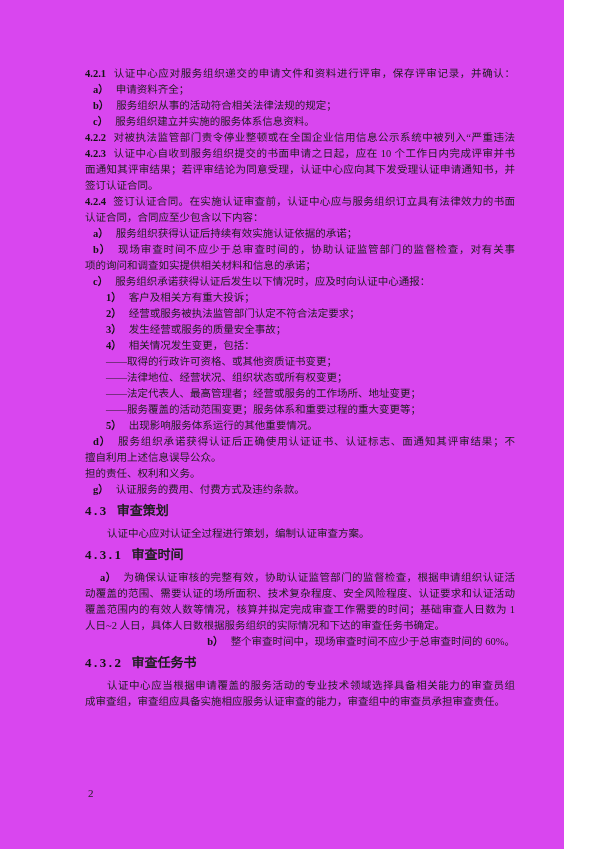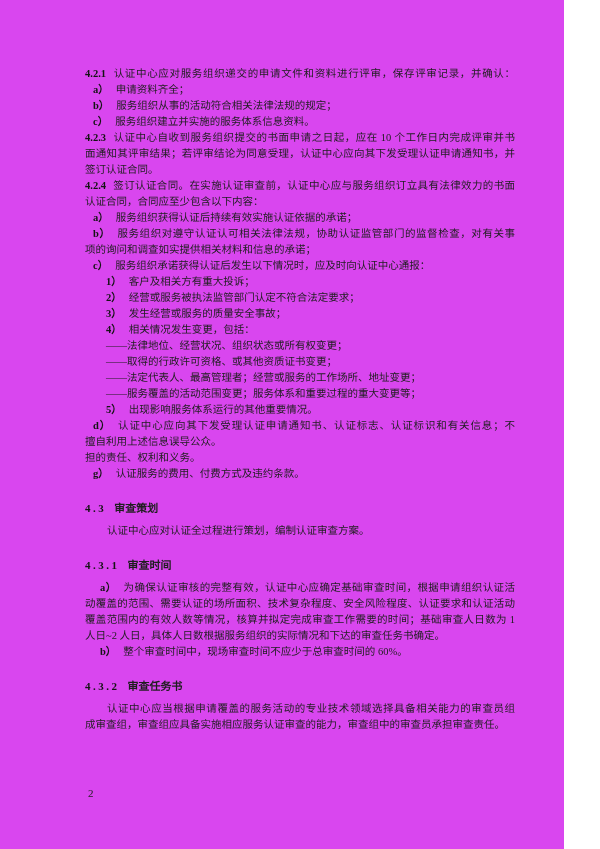--- a/index.html
+++ b/index.html
@@ -35,26 +35,26 @@
     text-align-last: justify;
   }
   .num {
     font-weight: bold;
     margin-right: 7px;
     color: #141414;
   }
   .dash  { padding-left: 21px; }
   .item-a  { padding-left: 8px; }
   .item-d  { padding-left: 21px; }
-  .item-a2 { padding-left: 15px; }
+  .item-a2 { padding-left: 15px; text-align: right; }
   .para    { padding-left: 22px; font-family: Liberation Serif, serif; }
   .heading {
     font-weight: bold;
-    font-size: 11px;
-    margin: 18px 0 7px 0;
+    font-size: 13px;
+    margin: 5px 0 7px 0;
     line-height: 16px;
   }
   .heading .num {
     letter-spacing: 2.5px;
     margin-right: 8px;
   }
   .page-number {
     position: absolute;
     left: 88px;
     top: 786px;
@@ -65,46 +65,47 @@
 </style>
 </head>
 <body>
 
 <div class="page">
   <div class="content">
       <div class="line clause j"><b class="num">4.2.1</b><span>认证中心应对服务组织递交的申请文件和资料进行评审，保存评审记录，并确认：</span></div>
       <div class="line item-a"><b class="num">a）</b><span>申请资料齐全；</span></div>
       <div class="line item-a"><b class="num">b）</b><span>服务组织从事的活动符合相关法律法规的规定；</span></div>
       <div class="line item-a"><b class="num">c）</b><span>服务组织建立并实施的服务体系信息资料。</span></div>
+      <div class="line clause j"><b class="num">4.2.2</b><span>对被执法监管部门责令停业整顿或在全国企业信用信息公示系统中被列入“严重违法</span></div>
       <div class="line clause j"><b class="num">4.2.3</b><span>认证中心自收到服务组织提交的书面申请之日起，应在 10 个工作日内完成评审并书</span></div>
       <div class="line cont j"><span>面通知其评审结果；若评审结论为同意受理，认证中心应向其下发受理认证申请通知书，并</span></div>
       <div class="line cont"><span>签订认证合同。</span></div>
       <div class="line clause j"><b class="num">4.2.4</b><span>签订认证合同。在实施认证审查前，认证中心应与服务组织订立具有法律效力的书面</span></div>
       <div class="line cont"><span>认证合同，合同应至少包含以下内容：</span></div>
       <div class="line item-a"><b class="num">a）</b><span>服务组织获得认证后持续有效实施认证依据的承诺；</span></div>
-      <div class="line item-a j"><b class="num">b）</b><span>服务组织对遵守认证认可相关法律法规，协助认证监管部门的监督检查，对有关事</span></div>
+      <div class="line item-a j"><b class="num">b）</b><span>现场审查时间不应少于总审查时间的，协助认证监管部门的监督检查，对有关事</span></div>
       <div class="line cont"><span>项的询问和调查如实提供相关材料和信息的承诺；</span></div>
       <div class="line item-a"><b class="num">c）</b><span>服务组织承诺获得认证后发生以下情况时，应及时向认证中心通报：</span></div>
       <div class="line item-d"><b class="num">1）</b><span>客户及相关方有重大投诉；</span></div>
       <div class="line item-d"><b class="num">2）</b><span>经营或服务被执法监管部门认定不符合法定要求；</span></div>
       <div class="line item-d"><b class="num">3）</b><span>发生经营或服务的质量安全事故；</span></div>
       <div class="line item-d"><b class="num">4）</b><span>相关情况发生变更，包括：</span></div>
+      <div class="line dash"><span>——取得的行政许可资格、或其他资质证书变更；</span></div>
       <div class="line dash"><span>——法律地位、经营状况、组织状态或所有权变更；</span></div>
-      <div class="line dash"><span>——取得的行政许可资格、或其他资质证书变更；</span></div>
       <div class="line dash"><span>——法定代表人、最高管理者；经营或服务的工作场所、地址变更；</span></div>
       <div class="line dash"><span>——服务覆盖的活动范围变更；服务体系和重要过程的重大变更等；</span></div>
       <div class="line item-d"><b class="num">5）</b><span>出现影响服务体系运行的其他重要情况。</span></div>
-      <div class="line item-a j"><b class="num">d）</b><span>认证中心应向其下发受理认证申请通知书、认证标志、认证标识和有关信息；不</span></div>
+      <div class="line item-a j"><b class="num">d）</b><span>服务组织承诺获得认证后正确使用认证证书、认证标志、面通知其评审结果；不</span></div>
       <div class="line cont"><span>擅自利用上述信息误导公众。</span></div>
       <div class="line cont"><span>担的责任、权利和义务。</span></div>
       <div class="line item-a"><b class="num">g）</b><span>认证服务的费用、付费方式及违约条款。</span></div>
       <div class="line heading"><b class="num">4.3</b><span>审查策划</span></div>
       <div class="line para"><span>认证中心应对认证全过程进行策划，编制认证审查方案。</span></div>
       <div class="line heading"><b class="num">4.3.1</b><span>审查时间</span></div>
-      <div class="line item-a2 j"><b class="num">a）</b><span>为确保认证审核的完整有效，认证中心应确定基础审查时间，根据申请组织认证活</span></div>
+      <div class="line item-a2 j"><b class="num">a）</b><span>为确保认证审核的完整有效，协助认证监管部门的监督检查，根据申请组织认证活</span></div>
       <div class="line cont j"><span>动覆盖的范围、需要认证的场所面积、技术复杂程度、安全风险程度、认证要求和认证活动</span></div>
       <div class="line cont j"><span>覆盖范围内的有效人数等情况，核算并拟定完成审查工作需要的时间；基础审查人日数为 1</span></div>
       <div class="line cont"><span>人日~2 人日，具体人日数根据服务组织的实际情况和下达的审查任务书确定。</span></div>
       <div class="line item-a2"><b class="num">b）</b><span>整个审查时间中，现场审查时间不应少于总审查时间的 60%。</span></div>
       <div class="line heading"><b class="num">4.3.2</b><span>审查任务书</span></div>
       <div class="line para j"><span>认证中心应当根据申请覆盖的服务活动的专业技术领域选择具备相关能力的审查员组</span></div>
       <div class="line cont"><span>成审查组，审查组应具备实施相应服务认证审查的能力，审查组中的审查员承担审查责任。</span></div>
     </div>
   <div class="page-number">2</div>
 </div>

